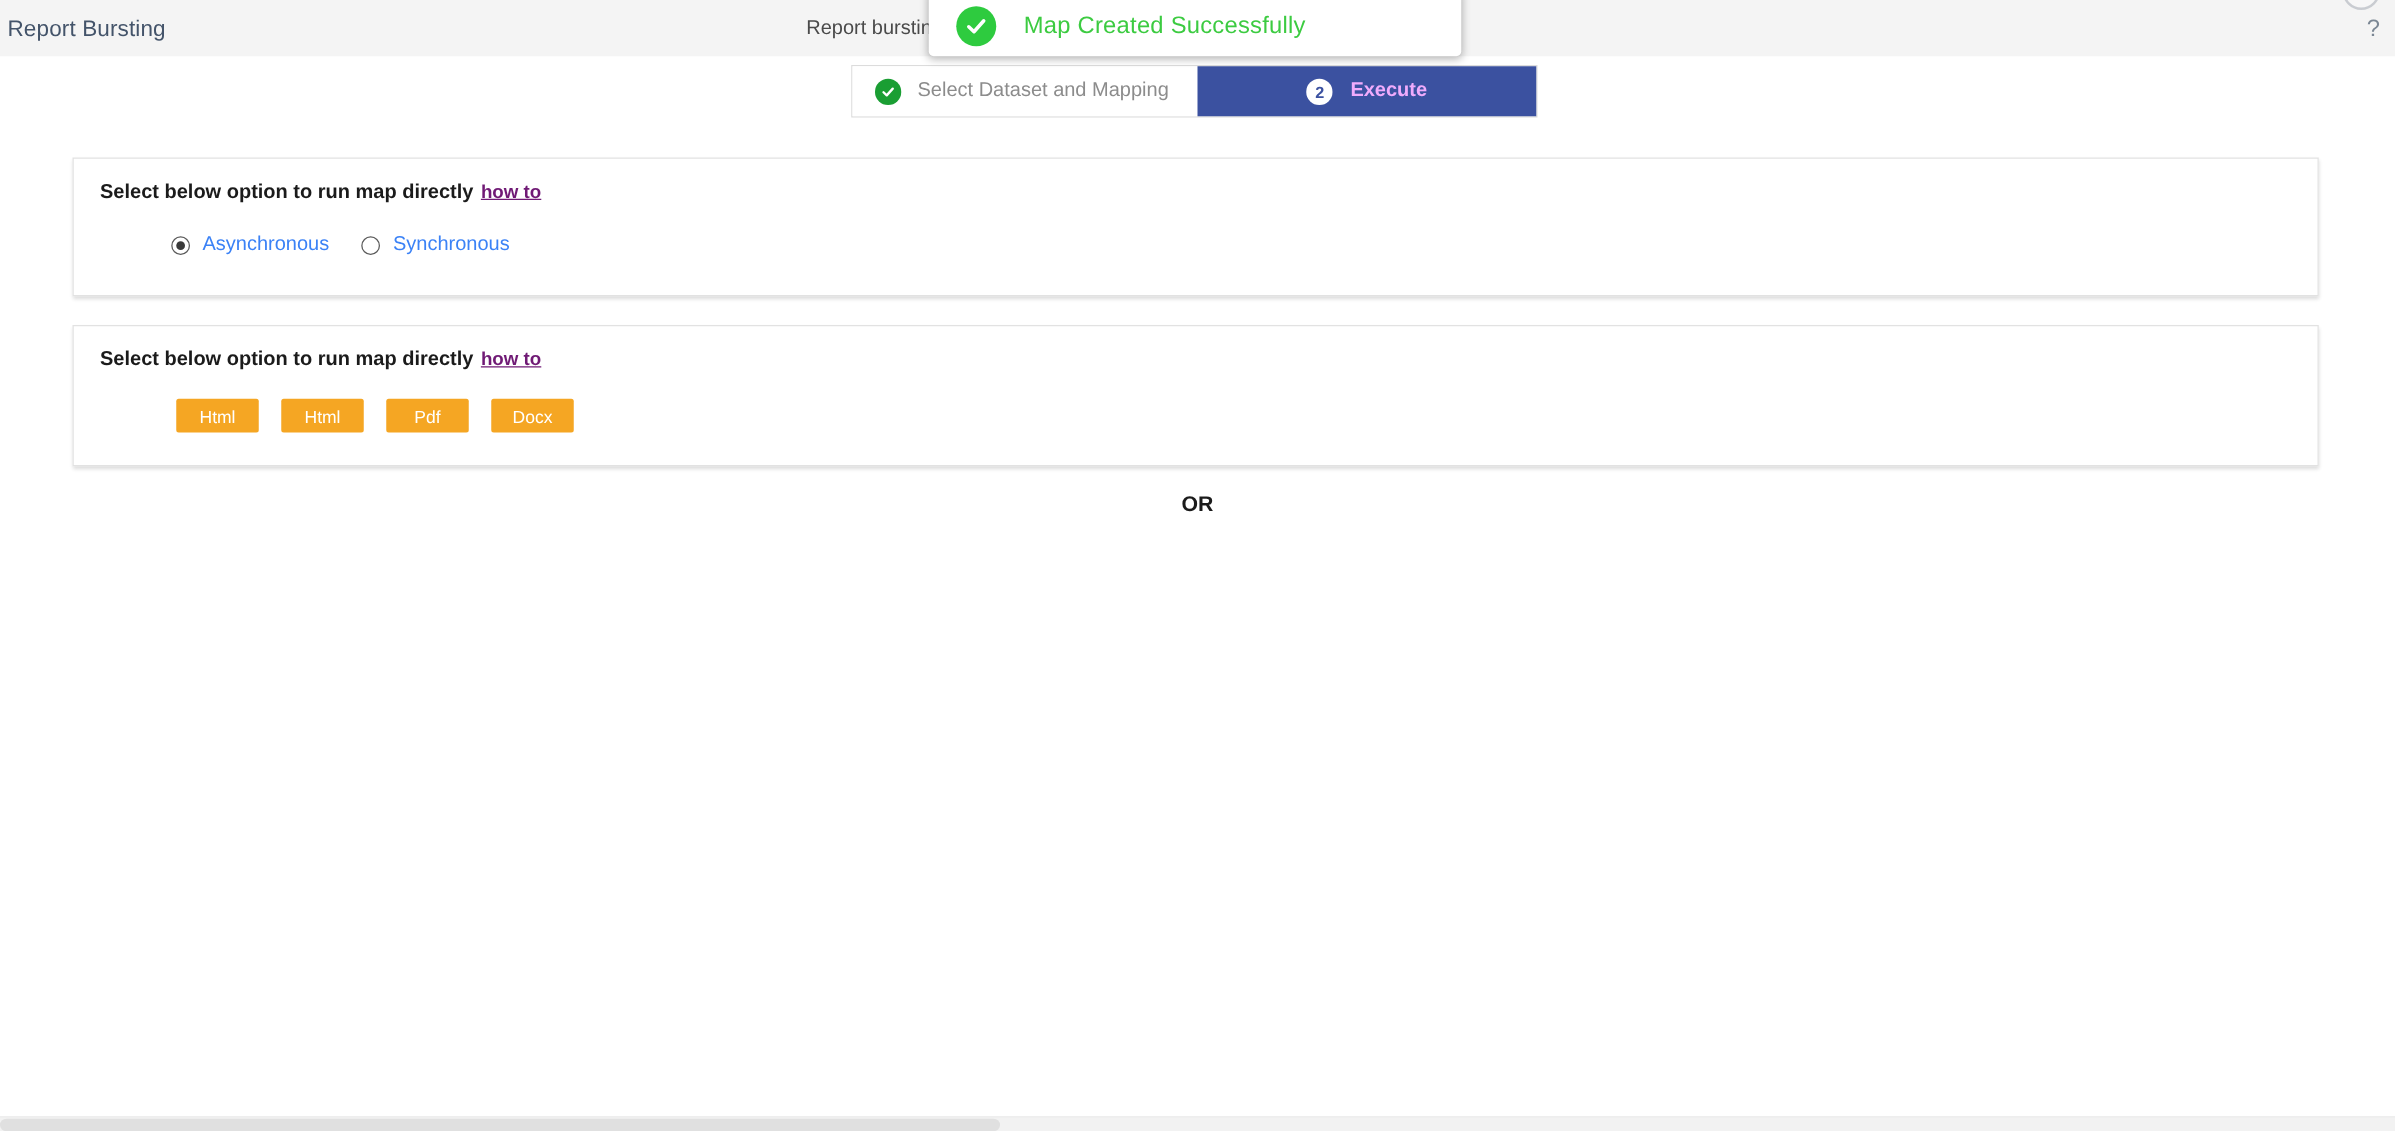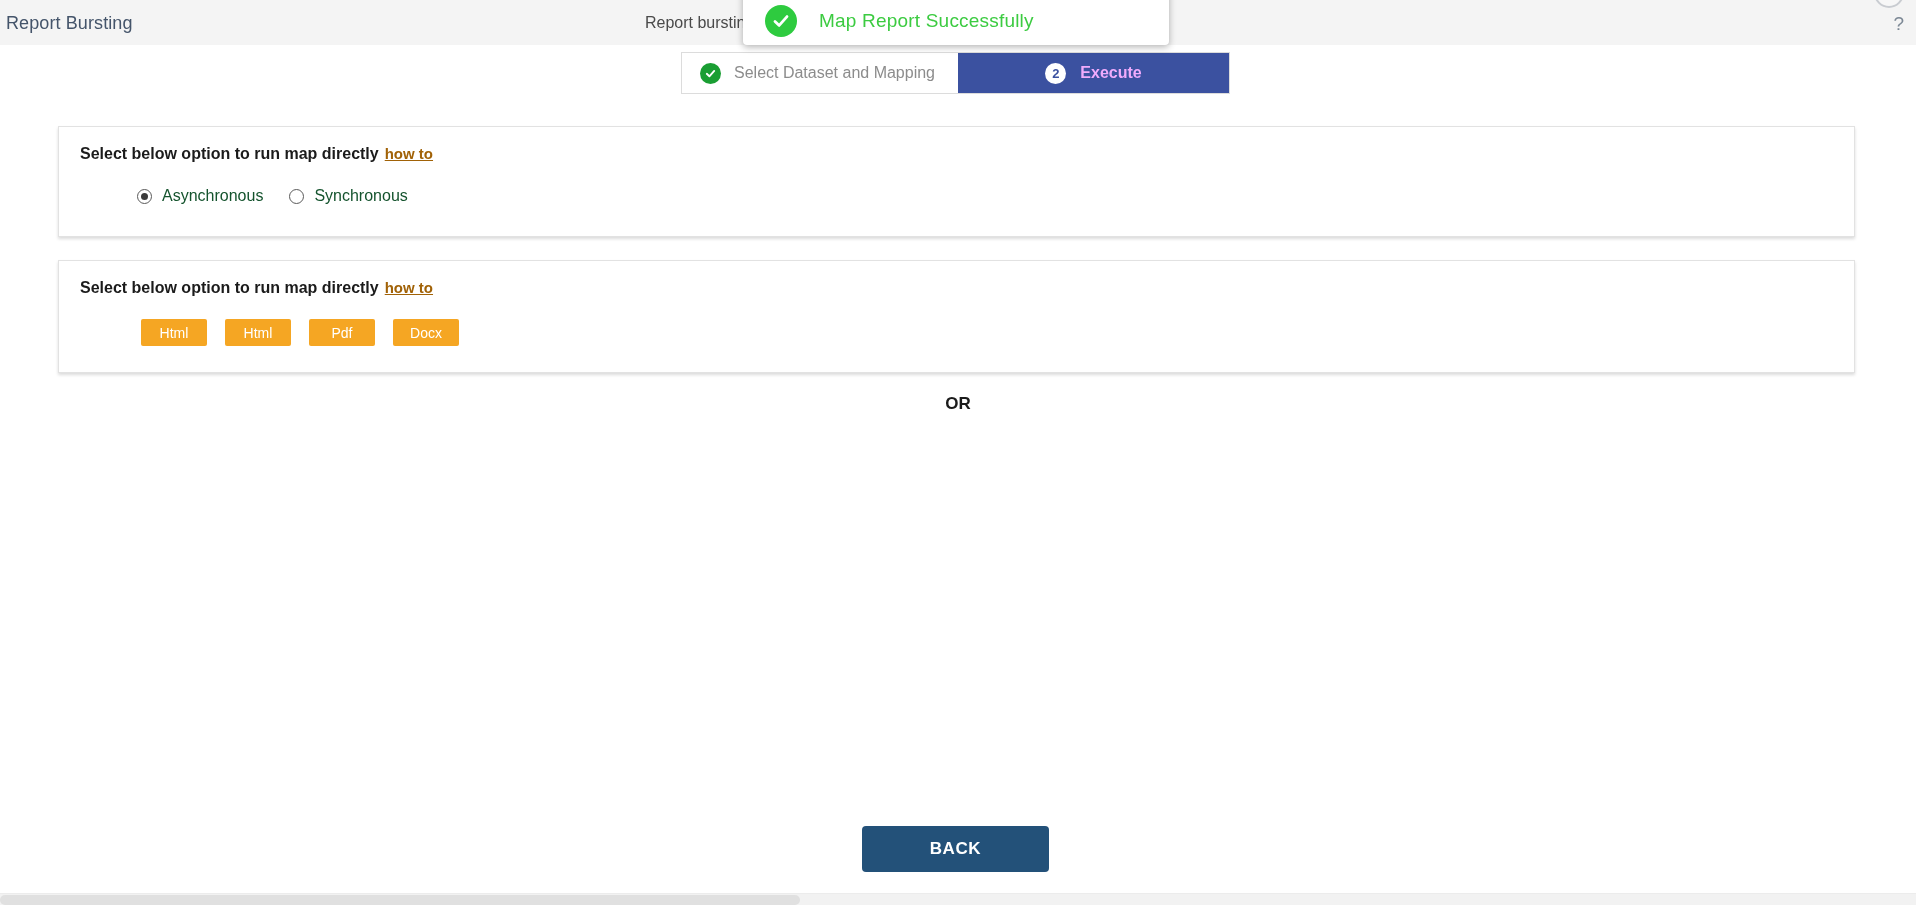--- a/index.html
+++ b/index.html
@@ -116,41 +116,41 @@
   #panel-run-mode   { top: 126px; height: 111px; }
   #panel-formats    { top: 260px; height: 113px; }
   #panel-schedule   { top: 442px; height: 117px; }
 
   .panel-title {
     position: absolute; left: 21px; top: 18px;
     font-size: 16px; font-weight: bold; color: #1b1b1b;
     white-space: nowrap;
   }
   .howto-link {
-    color: #a16207; text-decoration: underline;
+    color: #701a75; text-decoration: underline;
     font-size: 15px; font-weight: bold; cursor: pointer;
     margin-left: 6px;
   }
 
   
   .radio-row {
     position: absolute; left: 78px; top: 60px;
     display: flex; align-items: center; gap: 26px;
   }
   .radio-opt { display:flex; align-items:center; gap: 10px; cursor: pointer; }
   .radio-dot {
     width: 15px; height: 15px; border-radius: 50%;
     border: 1.5px solid #5a5a5a; background:#fff;
     position: relative; flex: 0 0 auto;
   }
   .radio-dot.checked::after {
     content:""; position:absolute; left:3px; top:3px;
     width:7px; height:7px; border-radius:50%; background:#3a3a3a;
   }
-  .radio-label { font-size: 16px; color: #14532d; }
+  .radio-label { font-size: 16px; color: #3b82f6; }
 
   
   .fmt-row {
     position: absolute; left: 82px; top: 58px;
     display: flex; gap: 18px;
   }
   .btn-orange {
     width: 66px; height: 27px;
     background: #f5a623;
     color: #ffffff;
@@ -216,21 +216,21 @@
     <div class="header-help">?</div>
   </div>
   <div class="stray-circle"></div>
 
   <div class="toast">
     <div class="toast-icon">
       <svg width="20" height="20" viewBox="0 0 20 20" aria-hidden="true">
         <path d="M4 10.4 L8.2 14.4 L16 5.6" fill="none" stroke="#ffffff" stroke-width="2.8" stroke-linecap="round" stroke-linejoin="round"></path>
       </svg>
     </div>
-    <div class="toast-text">Map Report Successfully</div>
+    <div class="toast-text">Map Created Successfully</div>
   </div>
 
   <div class="stepper">
     <div class="step step-done">
       <span class="step-check">
         <svg width="13" height="13" viewBox="0 0 14 14" aria-hidden="true">
           <path d="M3 7.3 L5.8 10 L11 4.2" fill="none" stroke="#ffffff" stroke-width="2" stroke-linecap="round" stroke-linejoin="round"></path>
         </svg>
       </span>
       <span class="step-label">Select Dataset and Mapping</span>
@@ -267,19 +267,18 @@
       <button class="btn-orange">Html</button>
       <button class="btn-orange">Html</button>
       <button class="btn-orange">Pdf</button>
       <button class="btn-orange">Docx</button>
     </div>
   </div>
 
   <div class="or-text">OR</div>
 
 
-  <button class="btn-back">BACK</button>
 
   <div class="hscroll">
     <div class="hscroll-thumb"></div>
   </div>
 
 </div>
 
 </body></html>

